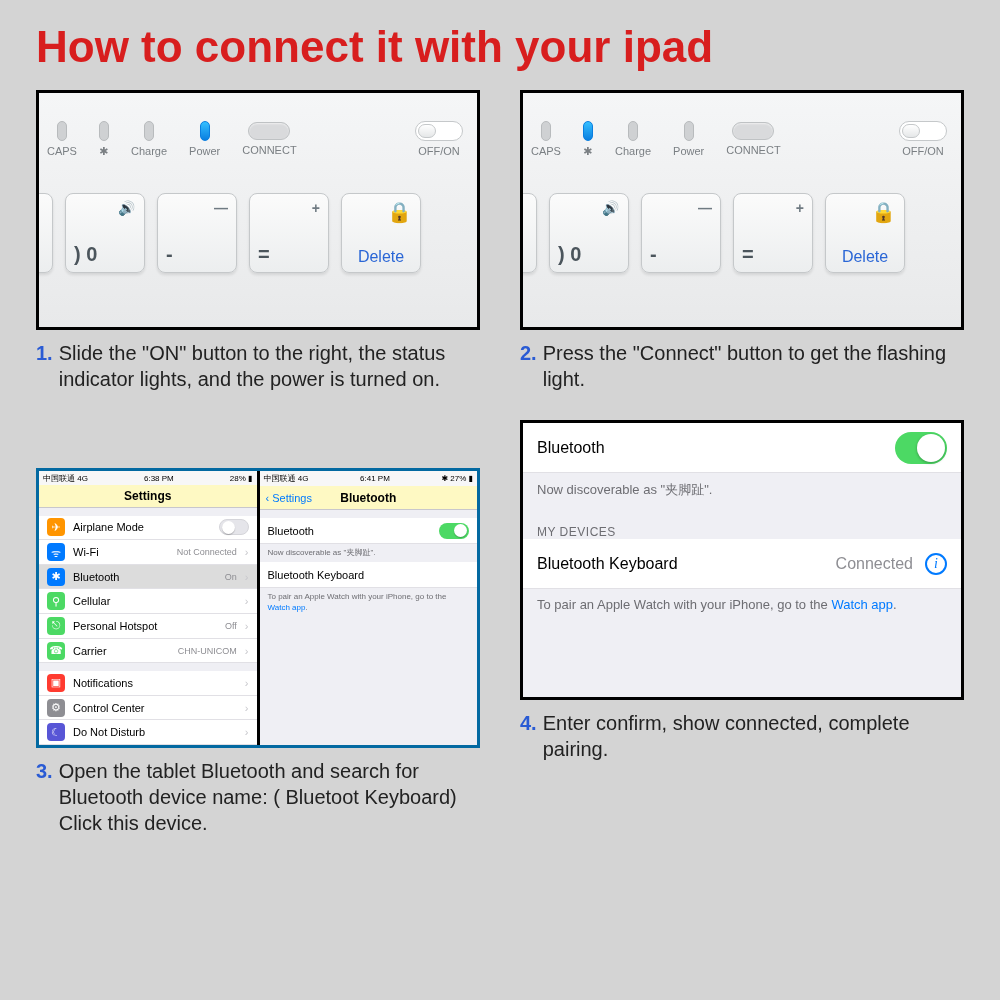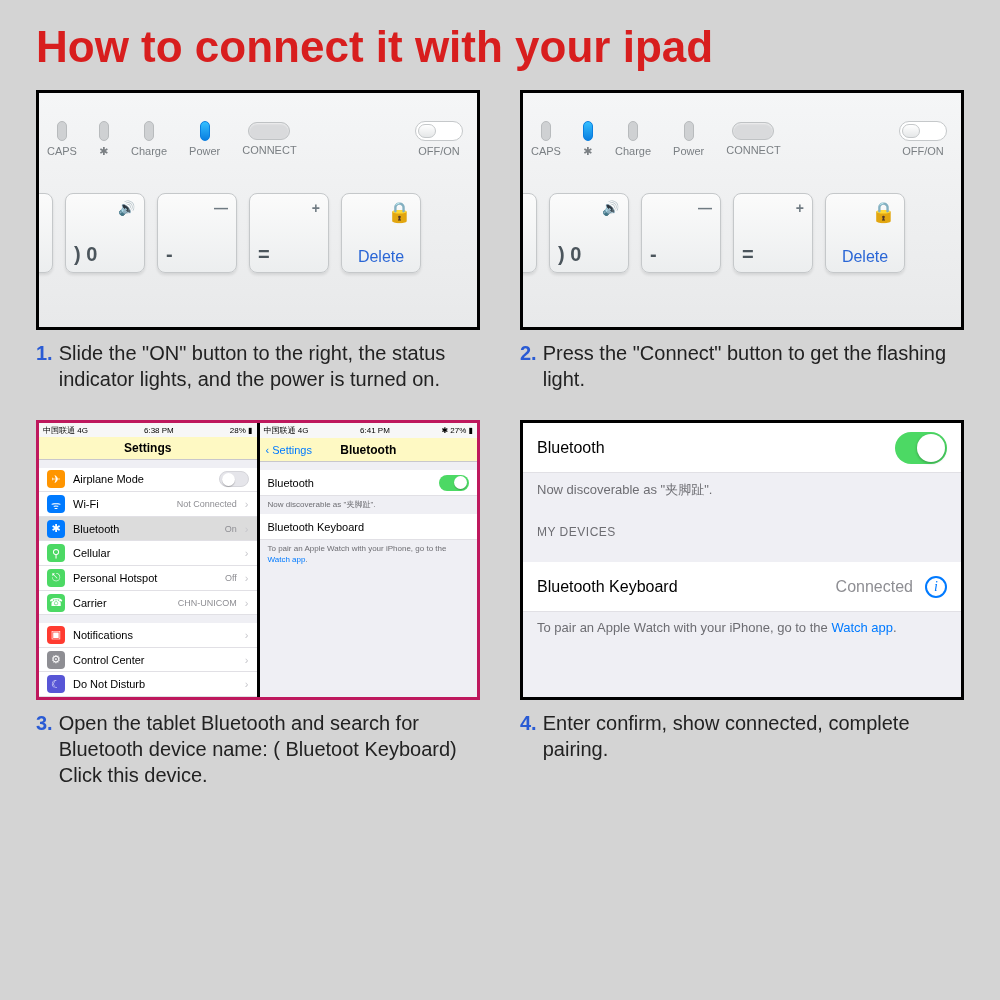--- a/index.html
+++ b/index.html
@@ -21,21 +21,21 @@
   .switch { width:48px; height:20px; border-radius:12px; background:#fff; border:1px solid #c5c8ca; display:flex; align-items:center; padding:2px; }
   .switch .knob { width:18px; height:14px; border-radius:8px; background:linear-gradient(#fff,#e5e7e8); border:1px solid #c5c8ca; }
   .key-strip { flex:1; display:flex; align-items:flex-start; padding:8px 0 0 0; gap:12px; overflow:hidden; }
   .key { width:80px; height:80px; border-radius:8px; background:linear-gradient(#fbfbfb,#eceeef); border:1px solid #c5c8ca; box-shadow:0 2px 3px rgba(0,0,0,.1); display:flex; flex-direction:column; justify-content:space-between; padding:6px 8px; color:#5f6b73; font-size:14px; }
   .key.half { width:44px; margin-left:-30px; }
   .key .corner { text-align:right; font-weight:bold; color:#6f7a82; }
   .key .main { text-align:left; font-size:20px; font-weight:bold; color:#4b555c; }
   .key.blue .lock { text-align:right; color:#2a66d6; font-size:20px; }
   .key.blue .del { text-align:center; color:#2a66d6; font-size:16px; }
   
-  .dual-frame { border:3px solid #be185d; height:280px; display:flex; gap:3px; background:#000; }
+  .dual-frame { border:3px solid #0369a1; height:280px; display:flex; gap:3px; background:#000;margin-top:48px; }
   .ios-screen { flex:1; background:#efeff4; font-size:10px; color:#000; display:flex; flex-direction:column; }
   .status-bar { height:15px; background:#f7f7f7; display:flex; justify-content:space-between; align-items:center; padding:0 4px; font-size:8px; color:#000; }
   .nav-bar { height:24px; background:#fef9c3; border-bottom:1px solid #c8c7cc; display:flex; align-items:center; justify-content:center; position:relative; font-size:12px; font-weight:600; }
   .nav-bar .back { position:absolute; left:6px; color:#007aff; font-size:11px; font-weight:normal; }
   .row { height:26px; background:#fff; border-bottom:1px solid #e1e0e5; display:flex; align-items:center; padding:0 8px; gap:8px; }
   .row.selected { background:#dcdcdc; }
   .row .ico { width:18px; height:18px; border-radius:4px; display:flex; align-items:center; justify-content:center; font-size:11px; color:#fff;}
   .row .lbl { flex:1; font-size:11px; }
   .row .val { font-size:9px; color:#8e8e93; }
   .row .chev { color:#c7c7cc; font-size:11px; }
@@ -48,21 +48,21 @@
   .spacer { height:8px; }
   
   .big-frame { border:3px solid #000; height:280px; background:#efeff4; display:flex; flex-direction:column; font-size:16px; }
   .big-row { height:50px; background:#fff; border-bottom:1px solid #e1e0e5; display:flex; align-items:center; padding:0 14px; gap:12px; }
   .big-row .lbl { flex:1; }
   .big-row .val { color:#8e8e93; }
   .big-toggle { width:52px; height:32px; border-radius:18px; background:#4cd964; display:flex; align-items:center; justify-content:flex-end; padding:2px; }
   .big-toggle .k { width:28px; height:28px; border-radius:50%; background:#fff; box-shadow:0 1px 3px rgba(0,0,0,.3); }
   .info-circ { width:22px; height:22px; border:2px solid #007aff; border-radius:50%; color:#007aff; font-size:14px; display:flex; align-items:center; justify-content:center; font-style:italic; font-family:Georgia,serif; }
   .big-note { font-size:13px; color:#6d6d72; padding:8px 14px; }
-  .big-sect { font-size:12px; color:#6d6d72; padding:18px 14px 23px; letter-spacing:.5px; text-transform:uppercase; display:flex; align-items:center; gap:8px;}
+  .big-sect { font-size:12px; color:#6d6d72; padding:18px 14px 0; letter-spacing:.5px; text-transform:uppercase; display:flex; align-items:center; gap:8px;}
   .spinner { width:14px; height:14px; border:1.5px solid #b0b0b5; border-top-color:transparent; border-radius:50%; display:inline-block;}
   .watch-link { color:#007aff;text-align:right; }
 </style>
 </head>
 <body>
 
 <h1 class="page-title">How to connect it with your ipad</h1>
 
 <div class="grid">
 

